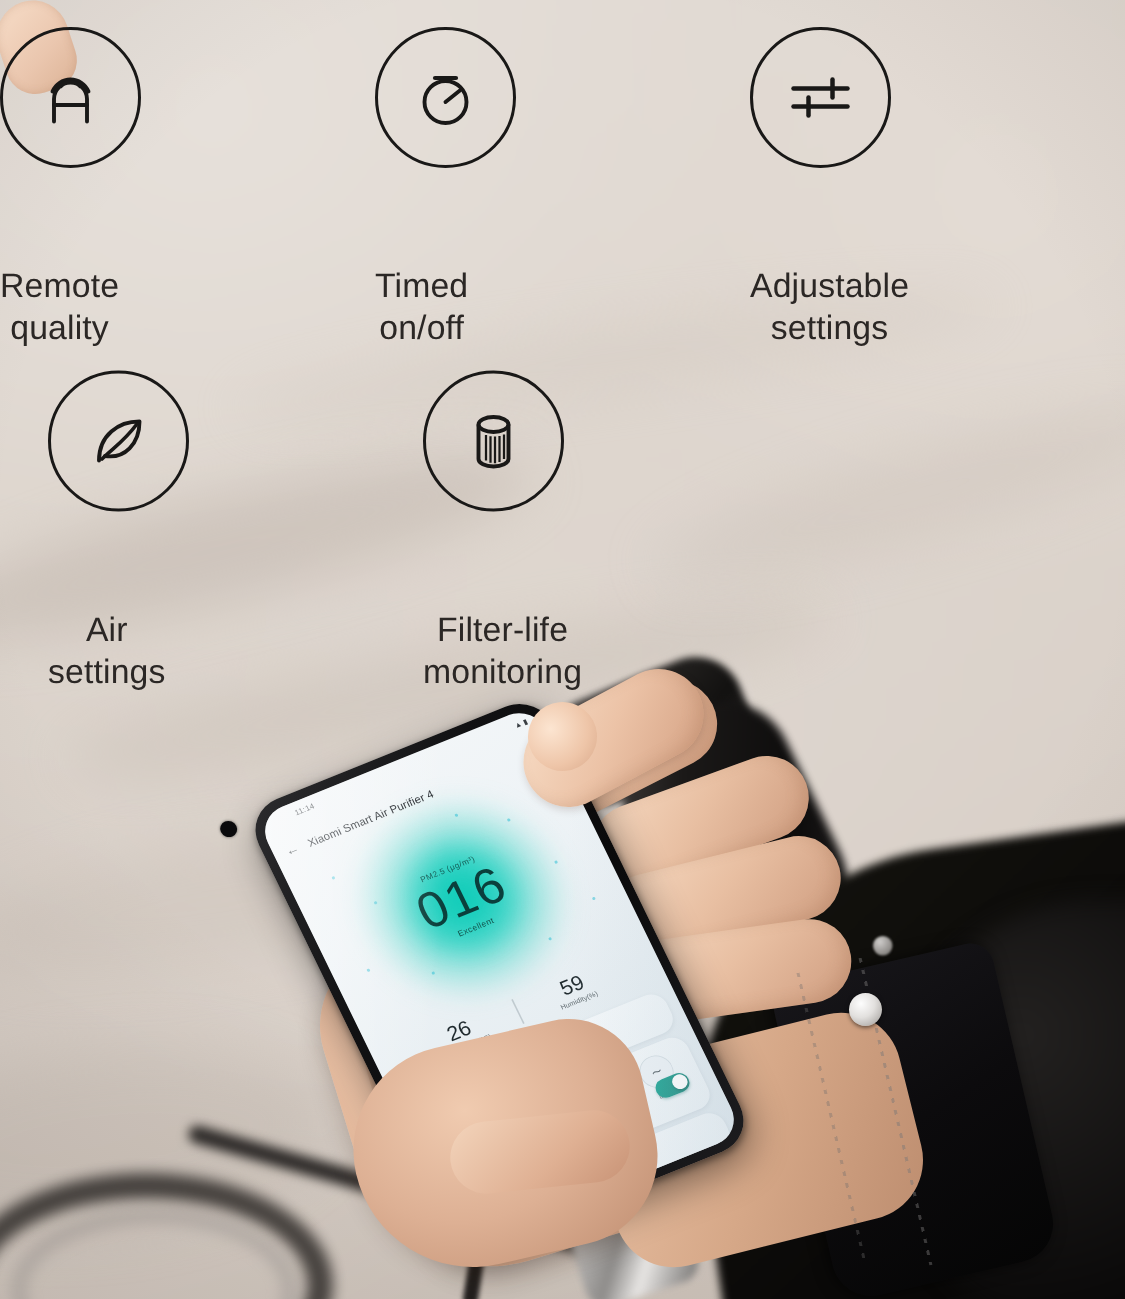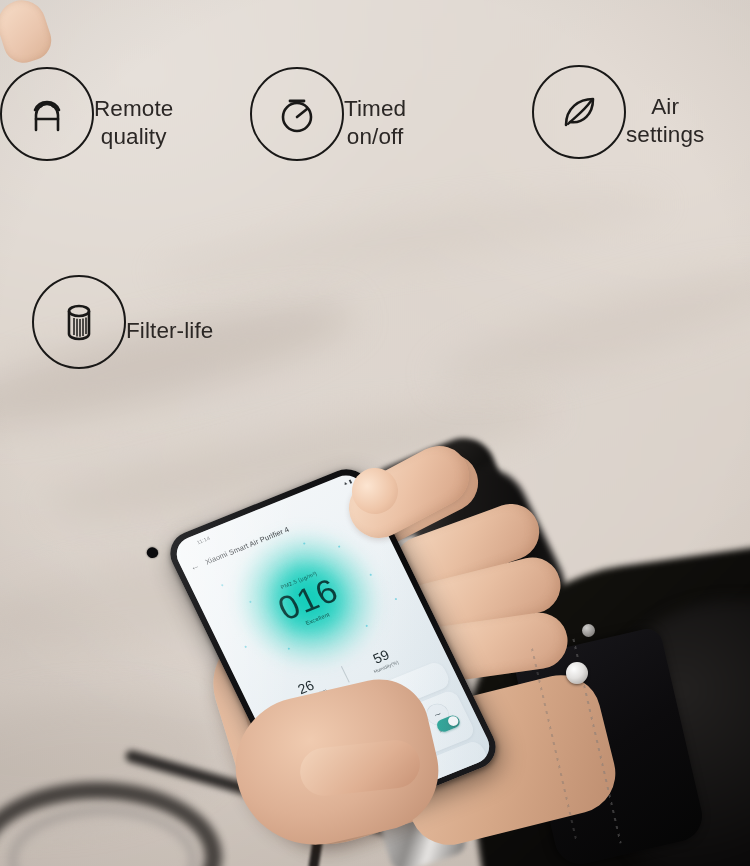--- a/index.html
+++ b/index.html
@@ -41,22 +41,23 @@
     background:radial-gradient(ellipse 90% 75% at 50% 40%, rgba(0,0,0,0) 55%, rgba(90,78,70,.16) 100%);
   }
 
   
   .features {
     position:absolute; left:0; top:0; width:750px; height:420px;
     display:grid; grid-template-columns:repeat(3,1fr); grid-template-rows:1fr 1fr;
     z-index:4;
   }
   .feature {
-    display:flex; flex-direction:row; align-items:center; justify-content:flex-start;
+    display:flex; flex-direction:column; align-items:flex-start; justify-content:flex-start;
     padding-top:18px;
+    gap:48px;
   }
   .feature.row2 { padding-top:14px;padding-left:32px; }
   .ring {
     width:94px; height:94px; border-radius:50%;
     border:2.2px solid #191817;
     display:flex; align-items:center; justify-content:center;
     background:transparent;
   }
   .ring svg { display:block; }
   .flabel {
@@ -545,20 +546,34 @@
           <line x1="19" y1="13" x2="33" y2="13" stroke="#191817" stroke-width="2.8" stroke-linecap="round"></line>
           <line x1="26" y1="29" x2="36" y2="21" stroke="#191817" stroke-width="2.6" stroke-linecap="round"></line>
         </svg>
       </div>
       <div class="flabel">
         <span>Timed</span>
         <span class="l2">on/off</span>
       </div>
     </div>
 
+    <div class="feature">
+      <div class="ring">
+        <svg width="52" height="52" viewBox="0 0 52 52">
+          <line x1="8" y1="20" x2="44" y2="20" stroke="#191817" stroke-width="3" stroke-linecap="round"></line>
+          <line x1="8" y1="32" x2="44" y2="32" stroke="#191817" stroke-width="3" stroke-linecap="round"></line>
+          <line x1="34" y1="14" x2="34" y2="26" stroke="#191817" stroke-width="3" stroke-linecap="round"></line>
+          <line x1="18" y1="26" x2="18" y2="38" stroke="#191817" stroke-width="3" stroke-linecap="round"></line>
+        </svg>
+      </div>
+      <div class="flabel">
+        <span>Adjustable</span>
+        <span class="l2">settings</span>
+      </div>
+    </div>
 
     <div class="feature row2">
       <div class="ring">
         <svg width="52" height="52" viewBox="0 0 52 52">
           <path d="M13 39 C13 22 26 13 40 13 C40 28 30 38 17 36" fill="none" stroke="#191817" stroke-width="2.6" stroke-linecap="round" stroke-linejoin="round"></path>
           <path d="M15 38 C22 31 30 26 38 15" fill="none" stroke="#191817" stroke-width="2.4" stroke-linecap="round"></path>
         </svg>
       </div>
       <div class="flabel">
         <span>Air</span>
@@ -574,17 +589,18 @@
           <ellipse cx="26" cy="15" rx="10" ry="5" fill="none" stroke="#191817" stroke-width="2.6"></ellipse>
           <line x1="21" y1="22" x2="21" y2="39" stroke="#191817" stroke-width="1.5"></line>
           <line x1="24" y1="22.8" x2="24" y2="40.5" stroke="#191817" stroke-width="1.5"></line>
           <line x1="27" y1="23" x2="27" y2="40.8" stroke="#191817" stroke-width="1.5"></line>
           <line x1="30" y1="22.6" x2="30" y2="40" stroke="#191817" stroke-width="1.5"></line>
           <line x1="33" y1="21.6" x2="33" y2="38" stroke="#191817" stroke-width="1.5"></line>
         </svg>
       </div>
       <div class="flabel">
         <span>Filter-life</span>
+        <span class="l2">monitoring</span>
       </div>
     </div>
 
   </div>
 </div>
 
 </body></html>

